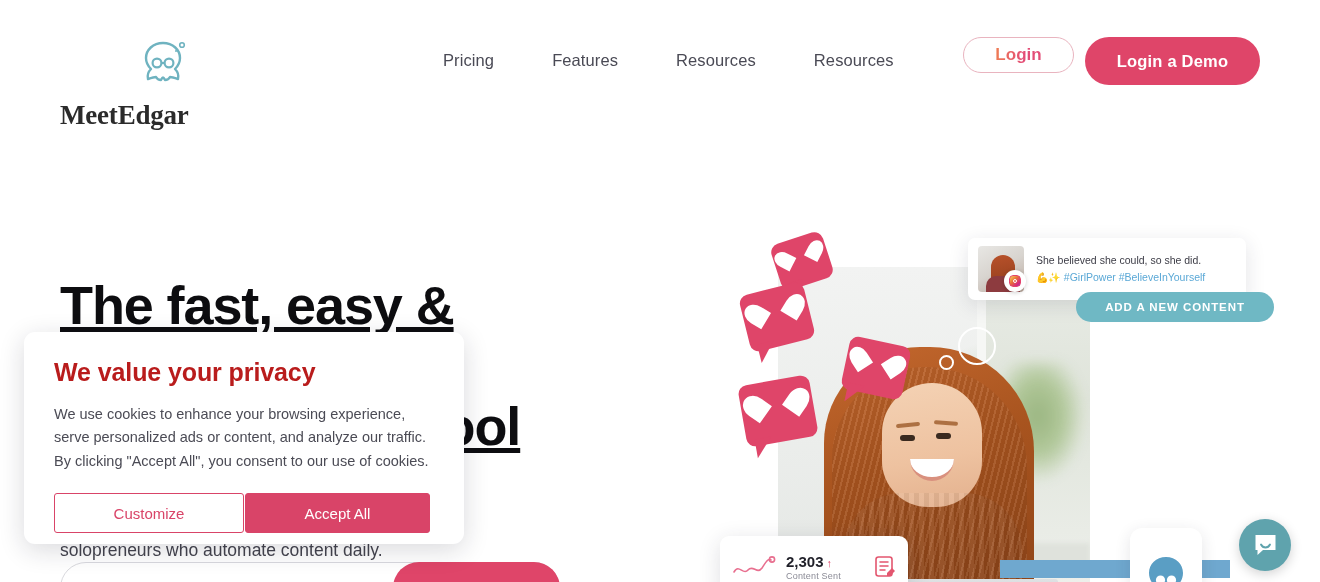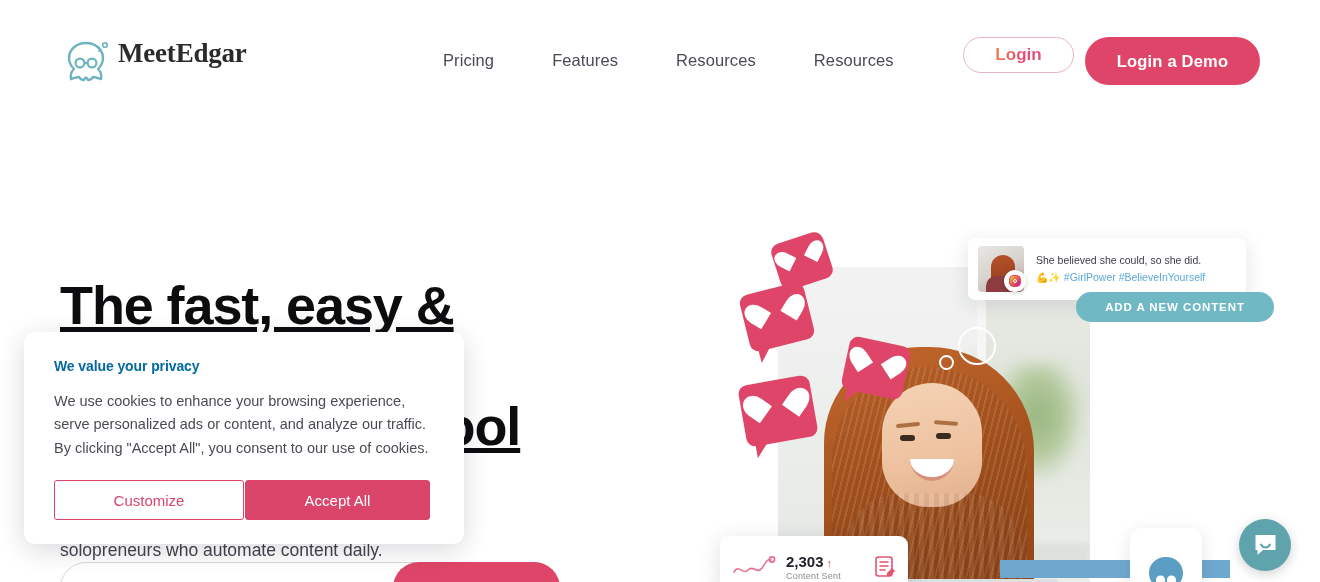--- a/index.html
+++ b/index.html
@@ -9,21 +9,21 @@
     background:#ffffff;
     position:relative;
     -webkit-font-smoothing:antialiased;
   }
 
   
   .header {
     position:absolute; top:0; left:0; width:1320px; height:122px;
     background:#ffffff; z-index:40;
   }
-  .logo { position:absolute; left:60px; top:38px; display:flex; align-items:flex-start; gap:6px; }
+  .logo { position:absolute; left:60px; top:38px; display:flex; align-items:flex-end; gap:16px;flex-direction:column; }
   .logo-mark { width:52px; height:46px; position:relative; flex:none; }
   .logo-text {
     font-family:"Liberation Serif", serif;
     font-size:27px; font-weight:700; color:#2b2b2b; letter-spacing:-0.2px;
   }
 
   .nav { position:absolute; left:443px; top:51px; display:flex; gap:0; }
   .nav-item {
     font-size:16.5px; color:#4a4a55; padding:0 0; cursor:pointer;
     letter-spacing:0.1px; white-space:nowrap;
@@ -273,21 +273,21 @@
     box-shadow:0 3px 12px rgba(0,0,0,.18); z-index:60;
   }
 
   
   .cookie {
     position:absolute; left:24px; top:332px; width:440px; height:212px;
     background:#fff; border-radius:11px;
     box-shadow:0 6px 26px rgba(25,25,45,.16);
     padding:26px 30px 0 30px; z-index:50;
   }
-  .cookie-title { font-size:14px; font-weight:700; color:#0369a1; letter-spacing:-0.1px; }
+  .cookie-title { font-size:25px; font-weight:700; color:#b91c1c; letter-spacing:-0.1px; }
   .cookie-body {
     margin-top:16px; font-size:14.5px; line-height:1.62; color:#4b4b55;
     white-space:pre-line;
   }
   .cookie-actions { margin-top:20px; display:flex; gap:1px; }
   .cookie-btn {
     height:40px; border-radius:3px; cursor:pointer;
     font-family:"Liberation Sans", sans-serif; font-size:15px;
     display:flex; align-items:center; justify-content:center;
   }

